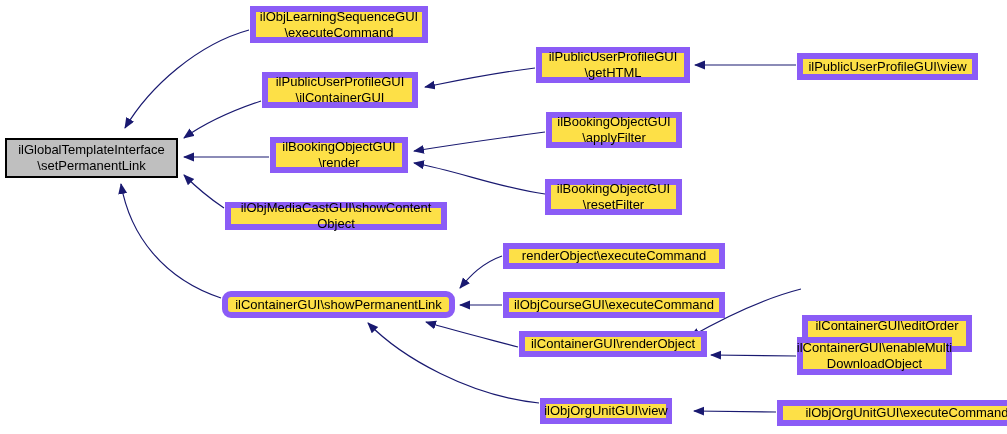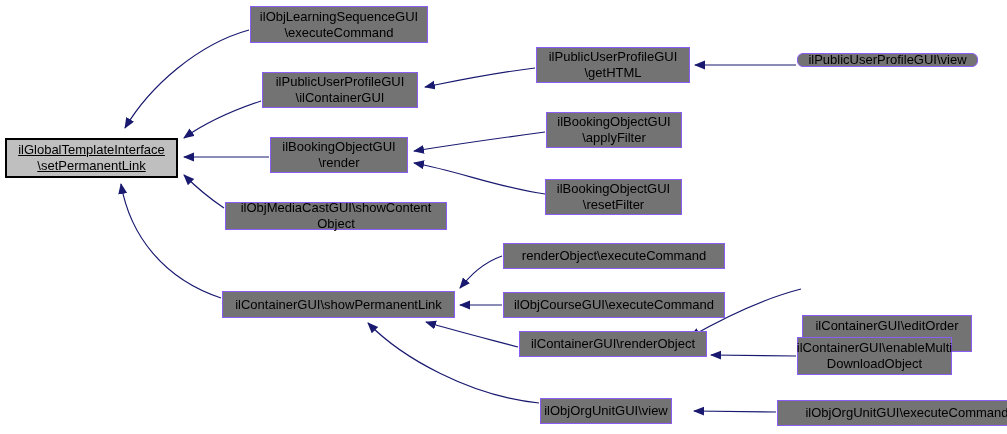--- a/index.html
+++ b/index.html
@@ -12,22 +12,22 @@
     overflow: hidden;
   }
   .edges {
     position: absolute;
     left: 0; top: 0;
     width: 1007px; height: 434px;
   }
   .node {
     position: absolute;
     box-sizing: border-box;
-    background: #737373;
-    border: 1px solid #8b5cf6;
+    background: #fde047;
+    border: 6px solid #8b5cf6;
     display: flex;
     flex-direction: column;
     align-items: center;
     justify-content: center;
     font-size: 13px;
     line-height: 16px;
     color: #000000;
     text-align: center;
     white-space: nowrap;
     cursor: pointer;
@@ -65,41 +65,41 @@
     <path class="edge-path" d="M545,194 C500,188 458,171 414,163" marker-end="url(#arrow)"></path>
     <path class="edge-path" d="M502,256 C482,263 470,276 460,288" marker-end="url(#arrow)"></path>
     <path class="edge-path" d="M502,305 L460,305" marker-end="url(#arrow)"></path>
     <path class="edge-path" d="M518,347 C488,339 452,330 426,322" marker-end="url(#arrow)"></path>
     <path class="edge-path" d="M539,403 C470,396 402,358 368,323" marker-end="url(#arrow)"></path>
     <path class="edge-path" d="M801,289 C762,299 718,321 690,337" marker-end="url(#arrow)"></path>
     <path class="edge-path" d="M796,356 L711,355" marker-end="url(#arrow)"></path>
     <path class="edge-path" d="M776,412 L694,411" marker-end="url(#arrow)"></path>
   </svg>
 
-  <div class="node root" style="left:5px; top:138px; width:173px; height:40px;text-decoration:underline;">
+  <div class="node root" style="left:5px; top:138px; width:173px; height:40px;">
     <span>ilGlobalTemplateInterface</span>
     <span>\setPermanentLink</span>
   </div>
 
   <div class="node" style="left:250px; top:6px; width:178px; height:37px;">
     <span>ilObjLearningSequenceGUI</span>
     <span>\executeCommand</span>
   </div>
 
   <div class="node" style="left:262px; top:72px; width:156px; height:36px;">
     <span>ilPublicUserProfileGUI</span>
     <span>\ilContainerGUI</span>
   </div>
 
   <div class="node" style="left:536px; top:47px; width:154px; height:36px;">
     <span>ilPublicUserProfileGUI</span>
     <span>\getHTML</span>
   </div>
 
-  <div class="node" style="left:797px; top:53px; width:181px; height:14px;border-radius:6px;">
+  <div class="node" style="left:797px; top:53px; width:181px; height:27px;">
     <span>ilPublicUserProfileGUI\view</span>
   </div>
 
   <div class="node" style="left:270px; top:137px; width:138px; height:36px;">
     <span>ilBookingObjectGUI</span>
     <span>\render</span>
   </div>
 
   <div class="node" style="left:546px; top:112px; width:136px; height:36px;">
     <span>ilBookingObjectGUI</span>
@@ -109,21 +109,21 @@
   <div class="node" style="left:545px; top:179px; width:137px; height:36px;">
     <span>ilBookingObjectGUI</span>
     <span>\resetFilter</span>
   </div>
 
   <div class="node" style="left:225px; top:202px; width:222px; height:28px;">
     <span>ilObjMediaCastGUI\showContent</span>
     <span>Object</span>
   </div>
 
-  <div class="node" style="left:222px; top:291px; width:233px; height:27px;">
+  <div class="node" style="left:222px; top:291px; width:233px; height:27px;border-radius:9px;">
     <span>ilContainerGUI\showPermanentLink</span>
   </div>
 
   <div class="node" style="left:503px; top:243px; width:222px; height:26px;">
     <span>renderObject\executeCommand</span>
   </div>
 
   <div class="node" style="left:503px; top:292px; width:222px; height:26px;">
     <span>ilObjCourseGUI\executeCommand</span>
   </div>

